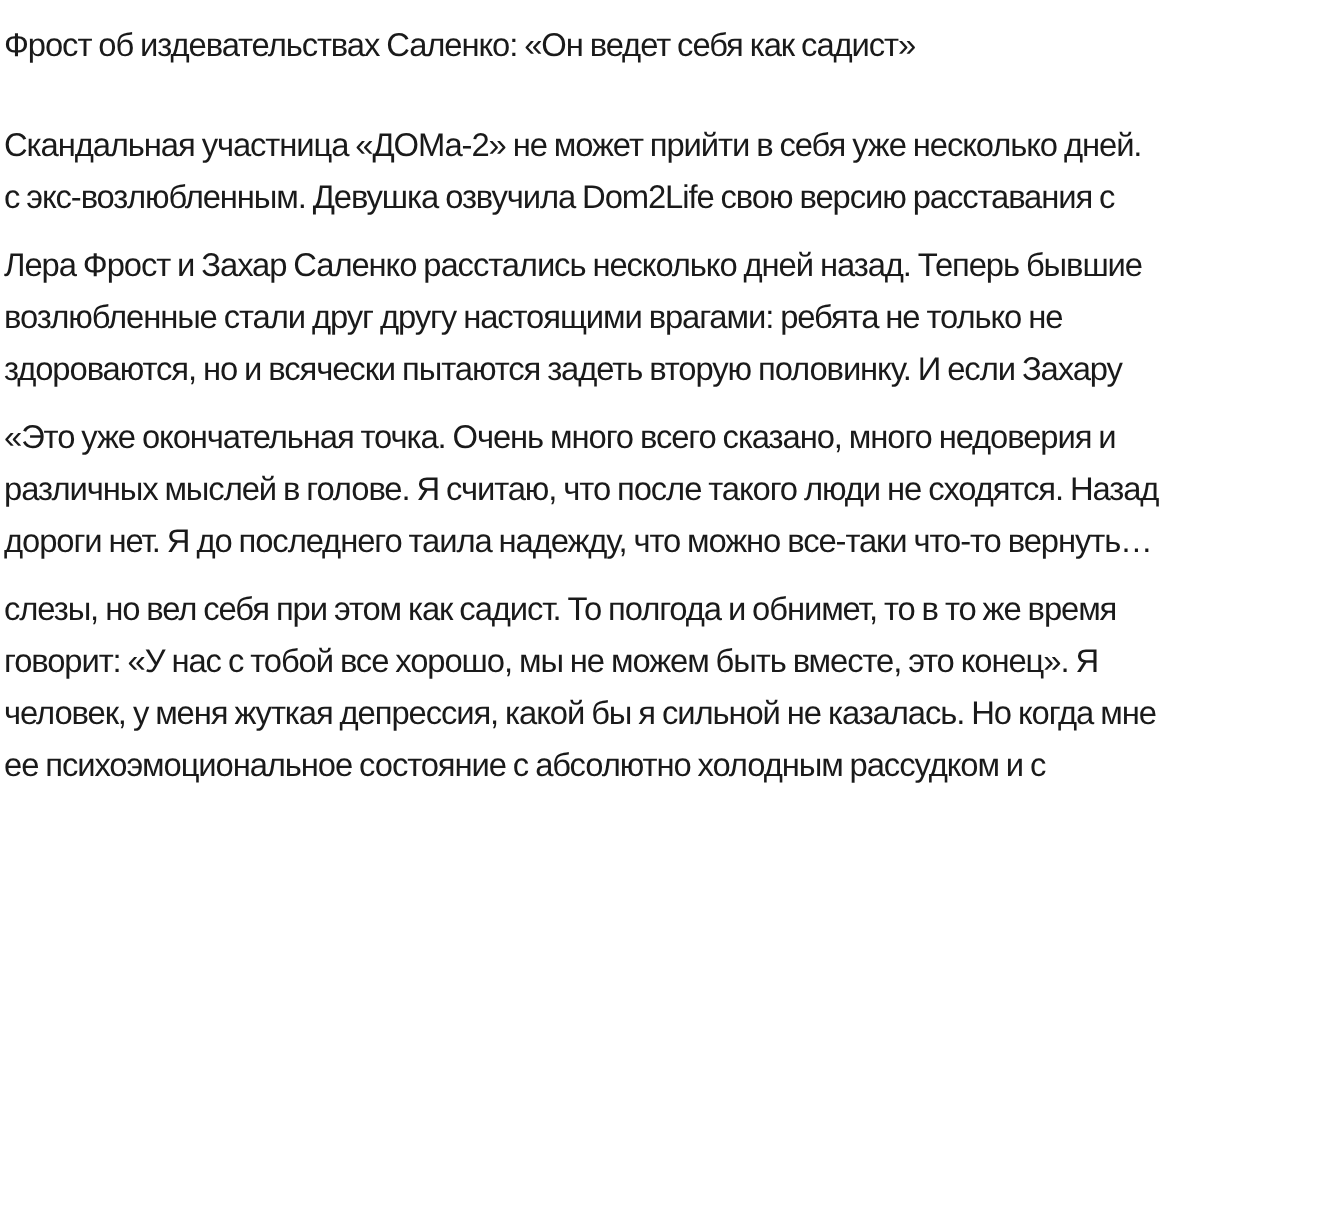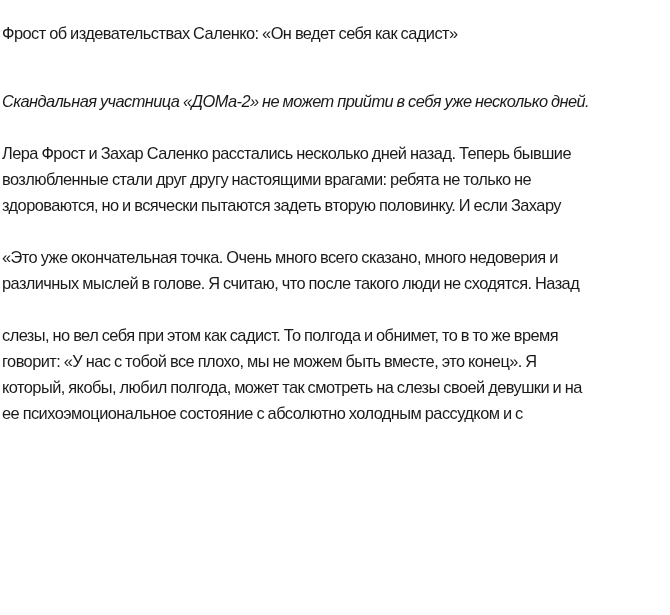--- a/index.html
+++ b/index.html
@@ -24,43 +24,45 @@
       letter-spacing: -0.55px;
       word-spacing: -0.5px;
     }
     .line {
       display: block;
       height: 26px;
       line-height: 26px;
       white-space: nowrap;
     }
     .title-line { margin-top: 0px; }
-    .para { display: block; margin-top: 26px; }
+    .para { display: block; margin-top: 8px; }
   </style>
 </head>
 <body>
 
 <div class="article">
-  <div class="line title-line" style="margin-top:20px;">Фрост об издевательствах Саленко: «Он ведет себя как садист»</div>
+  <div class="line title-line" style="margin-top:10px;">Фрост об издевательствах Саленко: «Он ведет себя как садист»</div>
 
-  <div class="para" style="margin-top:42px;font-style:italic;">
+  <div class="para" style="margin-top:24px;">
     <span class="line">Скандальная участница «ДОМа-2» не может прийти в себя уже несколько дней.</span>
+    <span class="line">с экс-возлюбленным. Девушка озвучила Dom2Life свою версию расставания с</span>
   </div>
 
   <div class="para">
     <span class="line">Лера Фрост и Захар Саленко расстались несколько дней назад. Теперь бывшие</span>
     <span class="line">возлюбленные стали друг другу настоящими врагами: ребята не только не</span>
     <span class="line">здороваются, но и всячески пытаются задеть вторую половинку. И если Захару</span>
   </div>
 
   <div class="para">
     <span class="line">«Это уже окончательная точка. Очень много всего сказано, много недоверия и</span>
     <span class="line">различных мыслей в голове. Я считаю, что после такого люди не сходятся. Назад</span>
+    <span class="line">дороги нет. Я до последнего таила надежду, что можно все-таки что-то вернуть…</span>
   </div>
 
   <div class="para">
     <span class="line">слезы, но вел себя при этом как садист. То полгода и обнимет, то в то же время</span>
-    <span class="line">говорит: «У нас с тобой все плохо, мы не можем быть вместе, это конец». Я</span>
-    <span class="line">который, якобы, любил полгода, может так смотреть на слезы своей девушки и на</span>
+    <span class="line">говорит: «У нас с тобой все хорошо, мы не можем быть вместе, это конец». Я</span>
+    <span class="line">человек, у меня жуткая депрессия, какой бы я сильной не казалась. Но когда мне</span>
     <span class="line">ее психоэмоциональное состояние с абсолютно холодным рассудком и с</span>
 
   </div>
 </div>
 
 </body></html>

